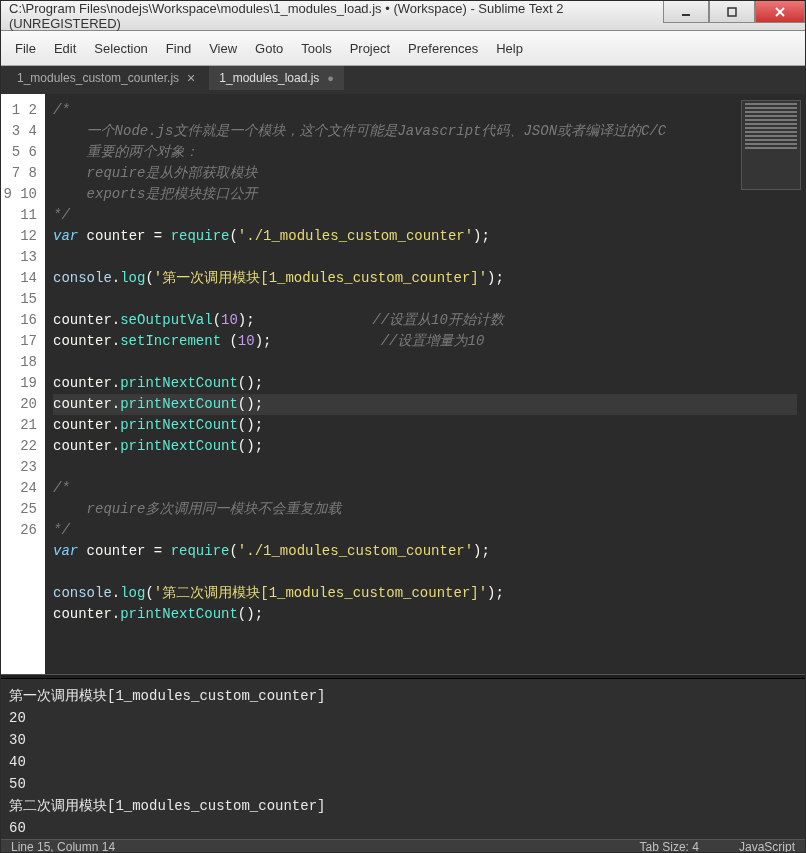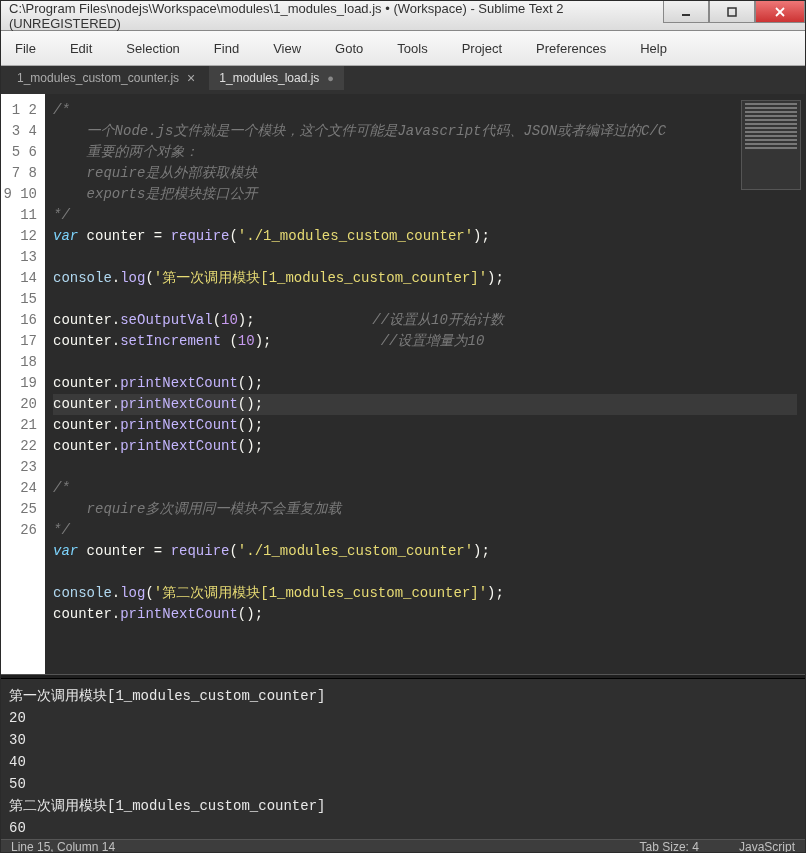--- a/index.html
+++ b/index.html
@@ -24,21 +24,21 @@
   .win-btn {
     width:46px; height:22px; display:flex; align-items:center; justify-content:center;
     border:1px solid #888; border-top:none;
     background:linear-gradient(#f0f0f0,#d8d8d8);
     cursor:default;
   }
   .win-btn.close { background:linear-gradient(#e77,#c33); color:#fff; width:50px;}
   .win-btn svg { width:12px; height:12px; }
   .menubar {
     height:35px; background:linear-gradient(#f9f9f9,#e8e8e8);
-    display:flex; align-items:center; padding:16px 6px; gap:18px;
+    display:flex; align-items:center; padding:16px 6px; gap:2px;
     border-bottom:1px solid #aaa;
     color:#333;
   }
   .menu-item { padding:2px 8px; cursor:default; }
   .tabs {
     height:28px; background:#313131;
     display:flex; padding:0 6px; gap:4px;
   }
   .tab {
     height:24px; display:flex; align-items:center; gap:8px;
@@ -61,21 +61,21 @@
     user-select:none;
   }
   .code {
     flex:1; padding:6px 8px; color:#f8f8f2; font-size:14px; line-height:21px;
     white-space:pre;
   }
   .code .cm { color:#7a7a7a; font-style:italic; }
   .code .kw { color:#7dd3fc; font-style:italic; }
   .code .str { color:#e7db74; }
   .code .num { color:#c89bf0; }
-  .code .fn  { color:#c4b5fd; }
+  .code .fn  { color:#5eead4; }
   .code .this { color:#b0d8f0; }
   .line-hl {
     display:inline-block; width:100%;
     background:#3a3a3a;
   }
   .minimap {
     position:absolute; right:4px; top:6px; width:60px; height:90px;
     background:rgba(70,70,70,.4);
     border:1px solid #555;
   }

